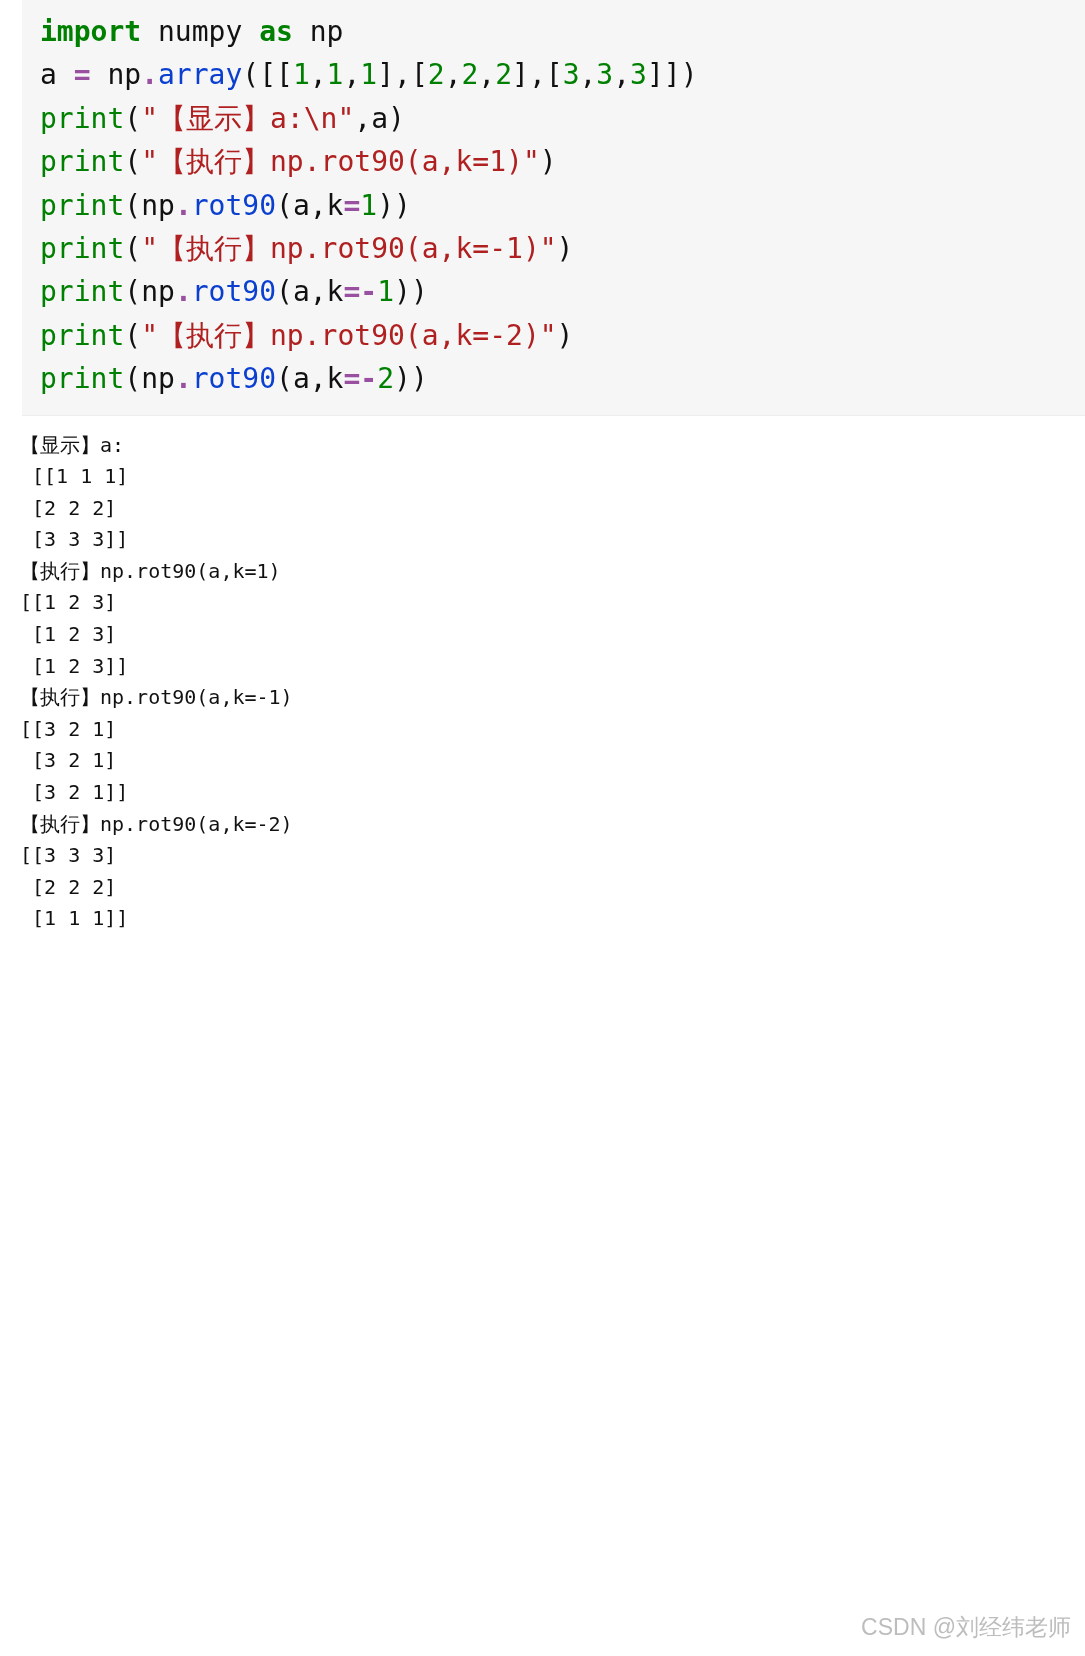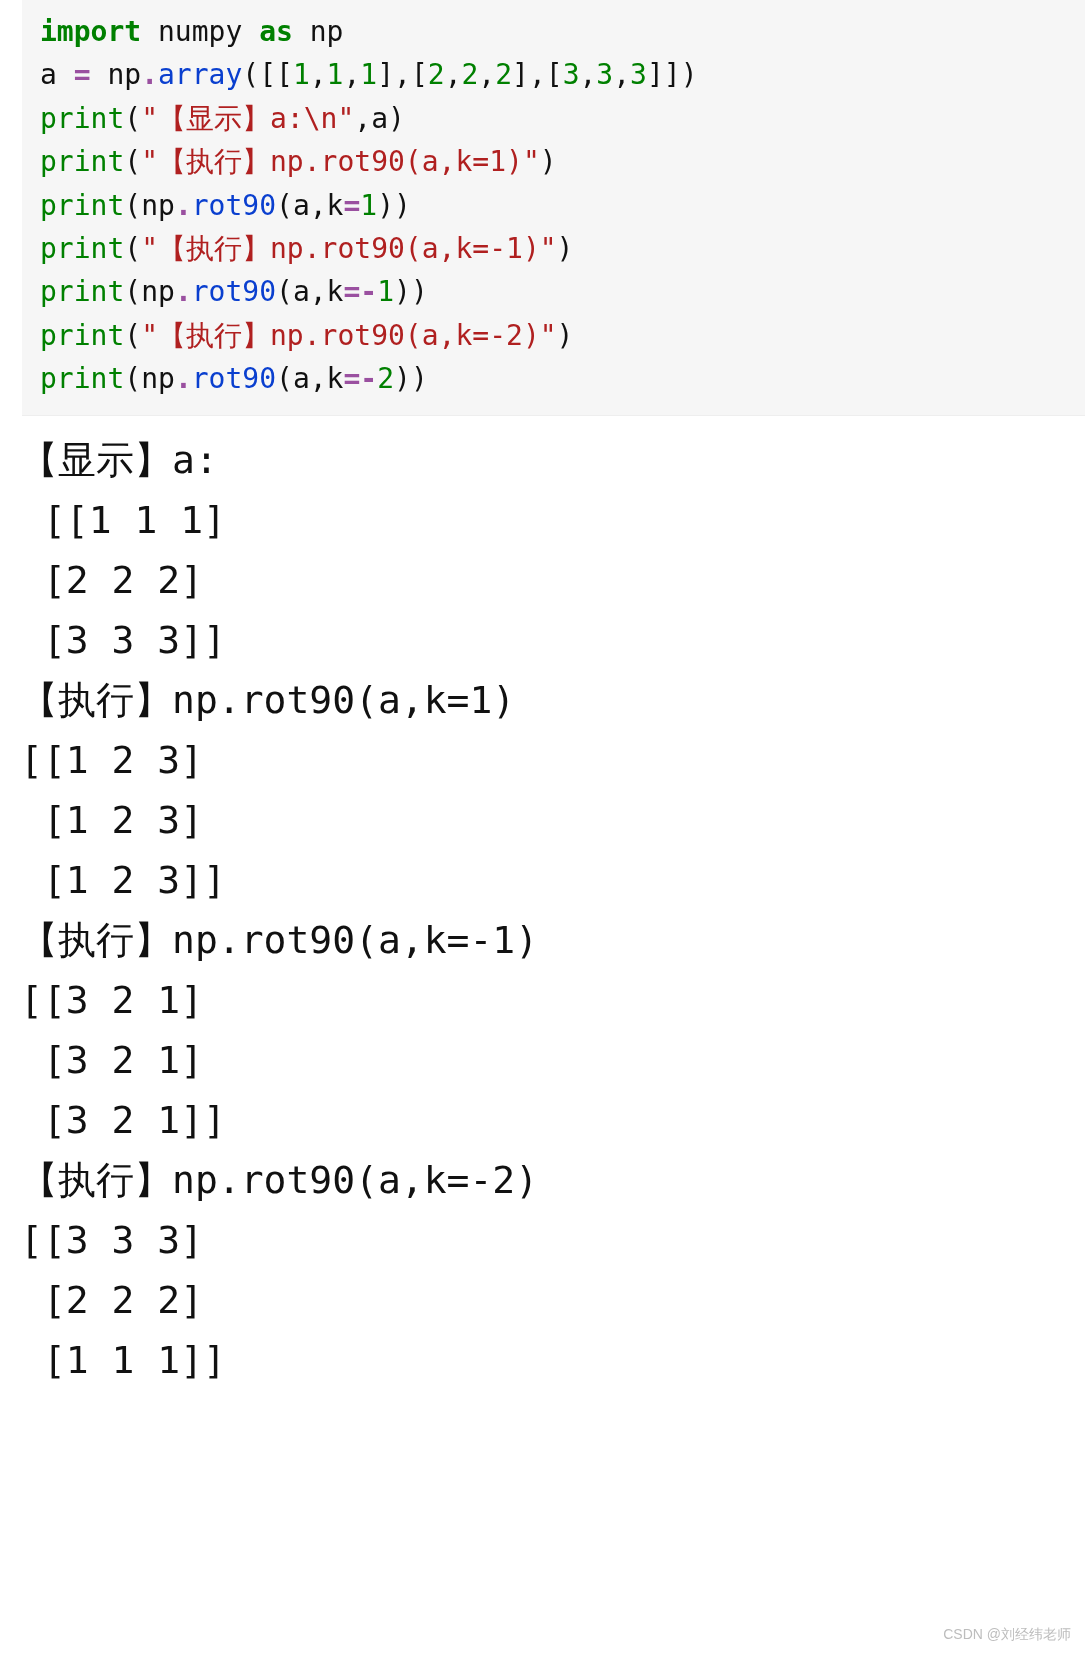--- a/index.html
+++ b/index.html
@@ -17,34 +17,34 @@
     border-bottom: 1px solid #eee;
     white-space: pre;
     color: #111;
     margin-left: 22px;
   }
   .output-block {
     background: #ffffff;
     padding: 14px 20px 6px 20px;
     white-space: pre;
     color: #111;
-    font-size: 38px;
+    font-size: 20px;
     line-height: 1.58;
   }
   .kw { color: #008000; font-weight: bold; }
   .op { color: #9a50a0; font-weight: bold; }
   .fn { color: #0a3fcf; }
   .str { color: #b02020; }
   .num { color: #008000; }
   .builtin { color: #008000; }
   .watermark {
     position: fixed;
     right: 14px;
     bottom: 10px;
-    font-size: 14px;
+    font-size: 23px;
     color: #bdbdbd;
     font-family: sans-serif;
   }
 </style>
 </head>
 <body>
 
 <div class="code-block"><span class="kw">import</span><span> numpy </span><span class="kw">as</span><span> np</span>
 <span>a </span><span class="op">=</span><span> np</span><span class="op">.</span><span class="fn">array</span><span>([[</span><span class="num">1</span><span>,</span><span class="num">1</span><span>,</span><span class="num">1</span><span>],[</span><span class="num">2</span><span>,</span><span class="num">2</span><span>,</span><span class="num">2</span><span>],[</span><span class="num">3</span><span>,</span><span class="num">3</span><span>,</span><span class="num">3</span><span>]])</span>
 <span class="builtin">print</span><span>(</span><span class="str">"【显示】a:\n"</span><span>,a)</span>

